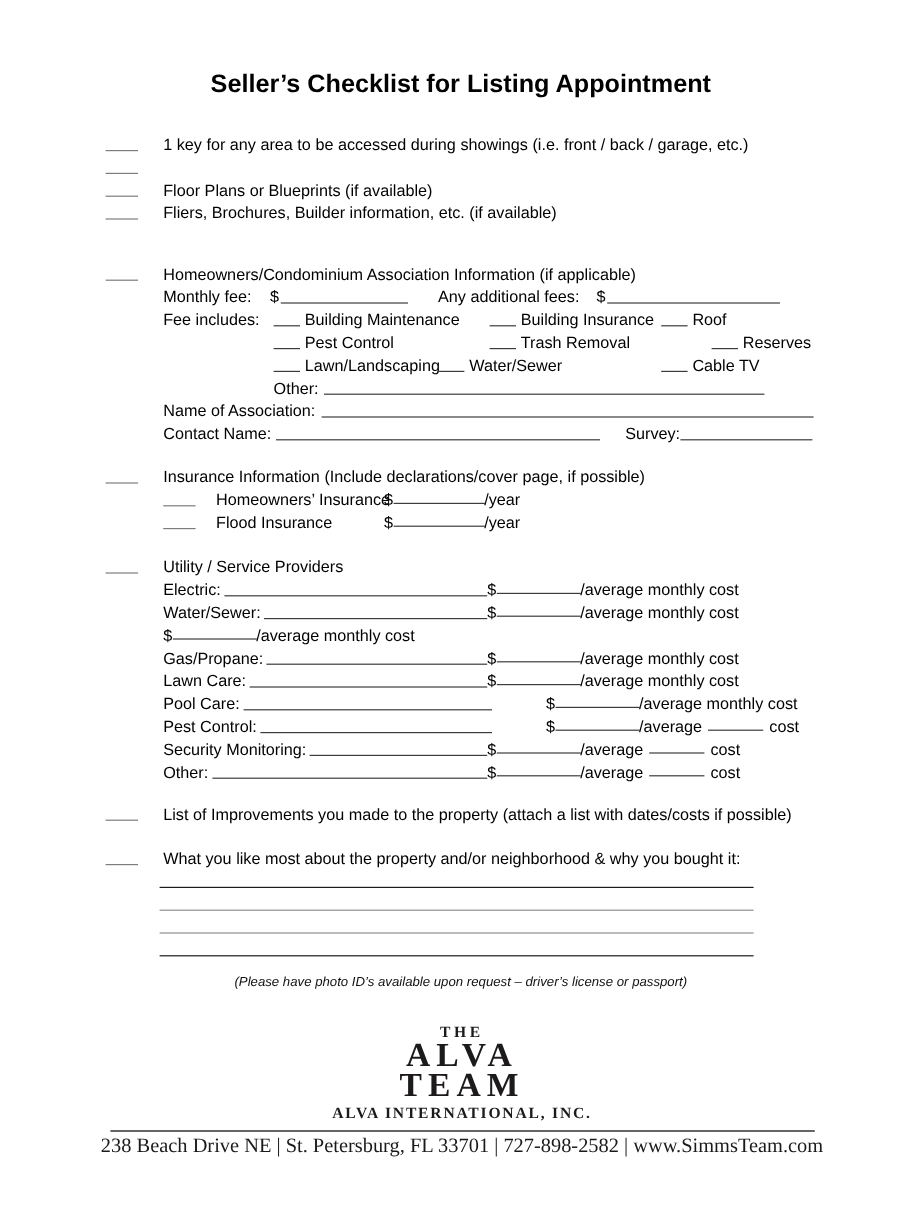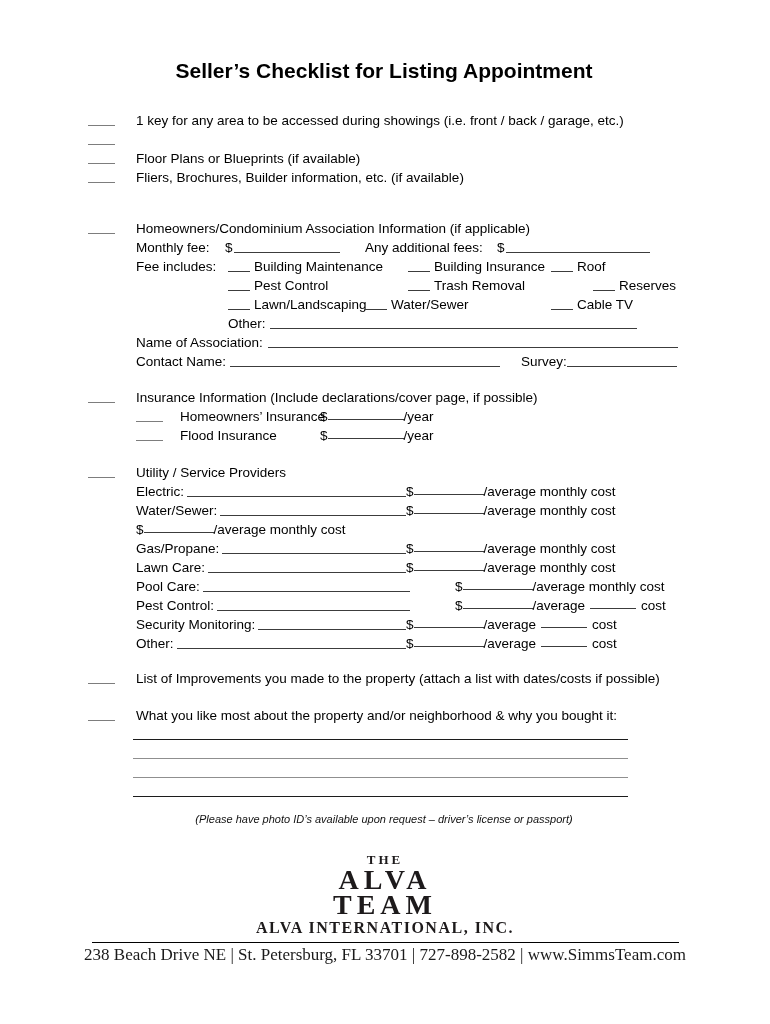--- a/index.html
+++ b/index.html
@@ -35,21 +35,21 @@
   .answer-line { margin-left:45px; width:495px; }
   .answer-line.first { height:15px; border-bottom:1.5px solid #1c1c1c; }
   .answer-line.mid   { height:19px; border-bottom:1.5px solid #8f8f8f; }
   .answer-line.last  { height:19px; border-bottom:1.5px solid #1c1c1c; }
 
   .note { margin-top:16px; text-align:center; font-style:italic; font-size:11px; color:#111; }
 
   .footer-block { position:absolute; left:0; right:0; top:852px; text-align:center; color:#1d1a1b; }
   .logo-the  { font-family:"Liberation Serif", serif; font-size:13px; letter-spacing:3px; line-height:15px; font-weight:600; }
   .logo-main { font-family:"Liberation Serif", serif; font-size:28px; letter-spacing:5px; line-height:25px; font-weight:600; }
-  .logo-sub  { font-family:"Liberation Serif", serif; font-size:16px; letter-spacing:1.5px; line-height:17px; font-weight:600; margin-top:2px; }
+  .logo-sub  { font-family:"Liberation Serif", serif; font-size:13px; letter-spacing:1.5px; line-height:17px; font-weight:600; margin-top:2px; }
   .footer-rule { width:587px; margin:6px auto 0; border-top:1.6px solid #000; }
   .footer-text { margin-top:2px; font-family:"Liberation Serif", serif; font-size:17px; color:#1a1a1a; }
 </style>
 </head>
 <body>
 
 <div class="page">
   <div class="content">
 
     <div class="title">Seller’s Checklist for Listing Appointment</div>

